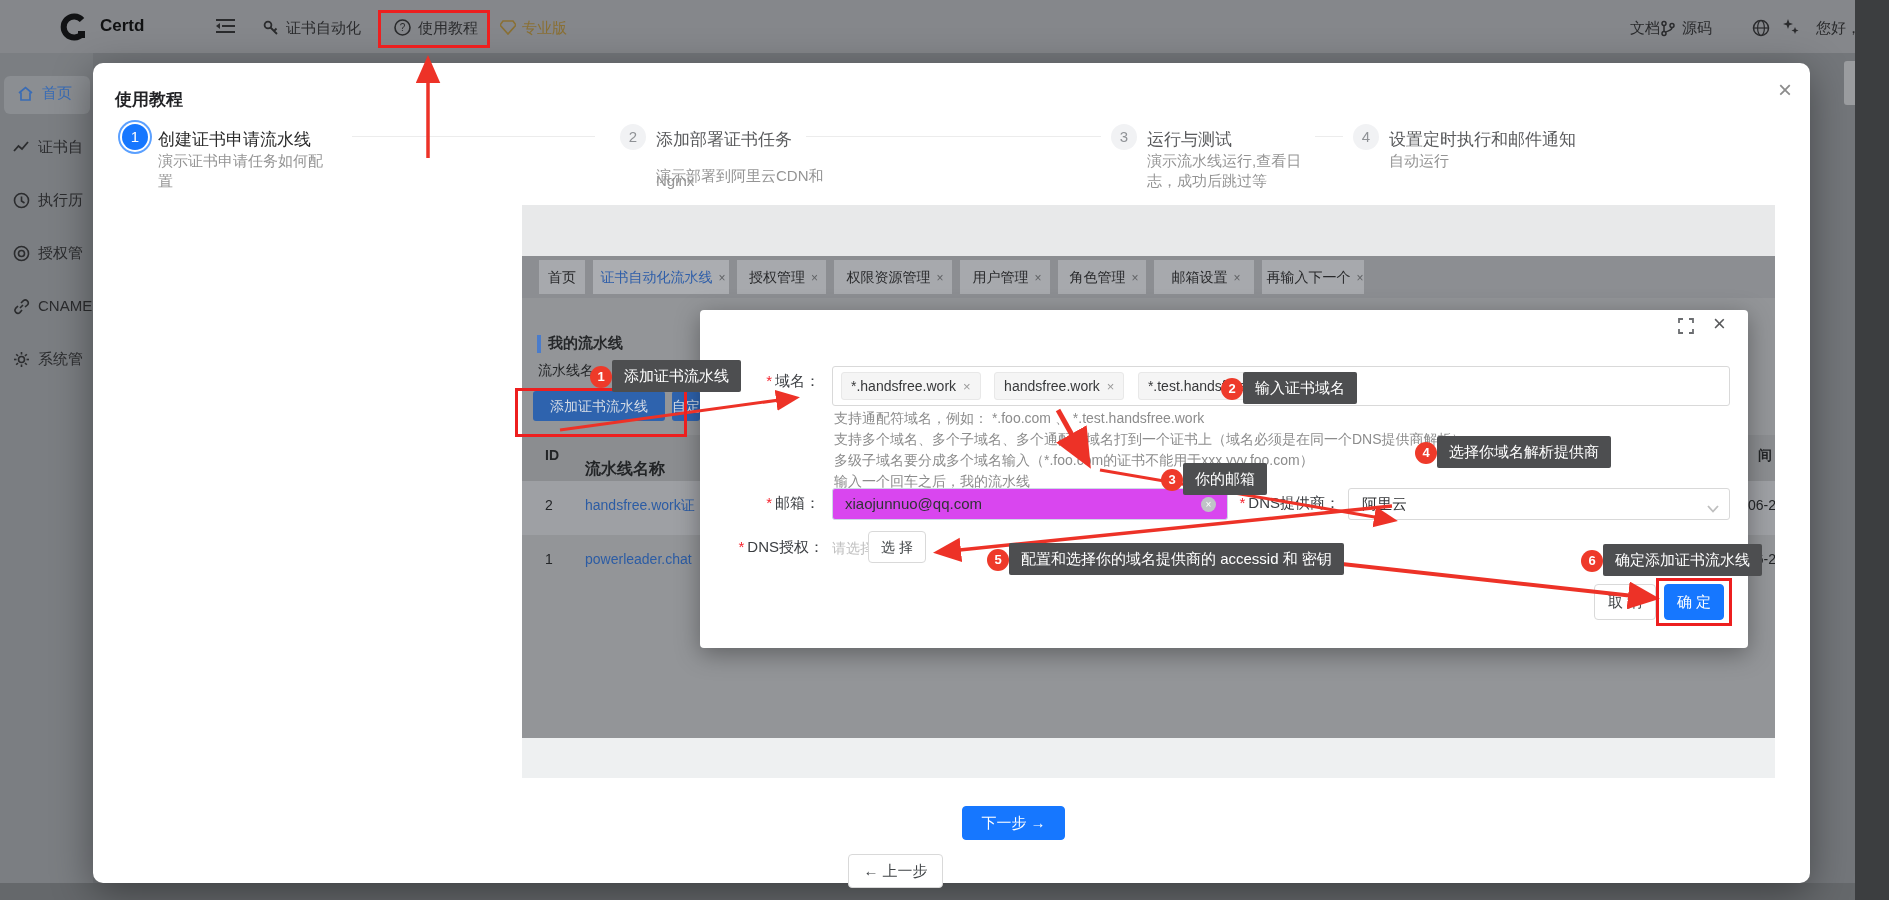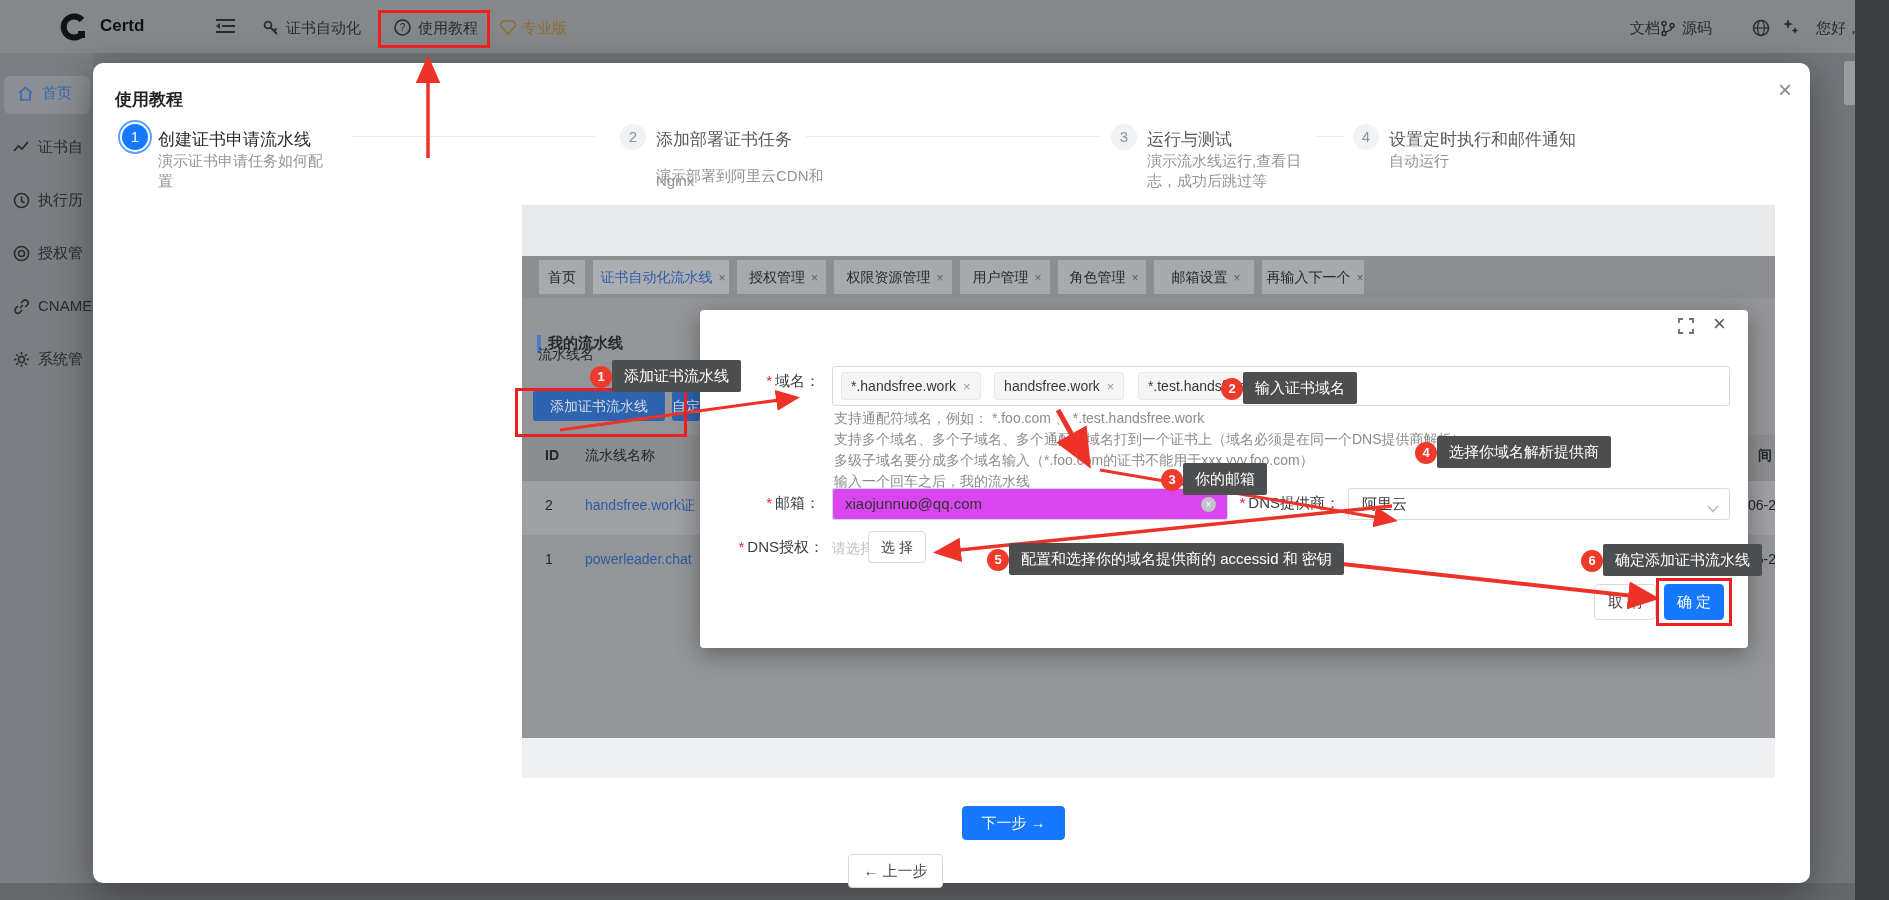--- a/index.html
+++ b/index.html
@@ -214,26 +214,26 @@
       <div class="tab" style="left:215px;width:89px;"><span class="tx">授权管理</span><span class="tc">×</span></div>
       <div class="tab" style="left:312px;width:118px;"><span class="tx">权限资源管理</span><span class="tc">×</span></div>
       <div class="tab" style="left:438px;width:90px;"><span class="tx">用户管理</span><span class="tc">×</span></div>
       <div class="tab" style="left:536px;width:88px;"><span class="tx">角色管理</span><span class="tc">×</span></div>
       <div class="tab" style="left:632px;width:100px;"><span class="tx">邮箱设置</span><span class="tc">×</span></div>
       <div class="tab" style="left:740px;width:102px;"><span class="tx">再输入下一个</span><span class="tc">×</span></div>
     </div>
     <div class="abs" style="left:0;top:93px;width:1253px;height:440px;background:#939598;">
       <div class="abs" style="left:15px;top:37px;width:4px;height:18px;background:#4a7ccb;"></div>
       <div class="abs" style="left:26px;top:36px;font-size:15px;font-weight:700;color:#26282a;">我的流水线</div>
-      <div class="abs" style="left:16px;top:48px;font-size:14px;color:#232527;">流水线名</div>
+      <div class="abs" style="left:16px;top:64px;font-size:14px;color:#232527;">流水线名</div>
       <div class="dim-btn" style="left:11px;top:93px;width:132px;height:30px;line-height:30px;">添加证书流水线</div>
       <div class="dim-btn" style="left:150px;top:93px;width:28px;height:30px;line-height:30px;">自定</div>
       <div class="abs" style="left:0;top:137px;width:1253px;height:46px;background:#8b8d90;">
         <span class="abs" style="left:23px;top:12px;font-size:14px;font-weight:700;color:#222426;">ID</span>
-        <span class="abs" style="left:63px;top:12px;font-size:14px;font-weight:400;color:#222426;">流水线名称</span>
+        <span class="abs" style="left:63px;top:24px;font-size:16px;font-weight:700;color:#222426;">流水线名称</span>
         <span class="abs" style="left:1236px;top:12px;font-size:14px;font-weight:700;color:#222426;">间</span>
       </div>
       <div class="abs" style="left:0;top:183px;width:1253px;height:54px;background:#9ea0a4;">
         <span class="abs" style="left:23px;top:16px;font-size:14px;color:#232527;">2</span>
         <span class="abs dim-link" style="left:63px;top:16px;width:116px;">handsfree.work证</span>
         <span class="abs" style="left:1226px;top:16px;font-size:14px;color:#232527;">06-2</span>
       </div>
       <div class="abs" style="left:0;top:237px;width:1253px;height:54px;">
         <span class="abs" style="left:23px;top:16px;font-size:14px;color:#232527;">1</span>
         <span class="abs dim-link" style="left:63px;top:16px;width:116px;">powerleader.chat</span>

